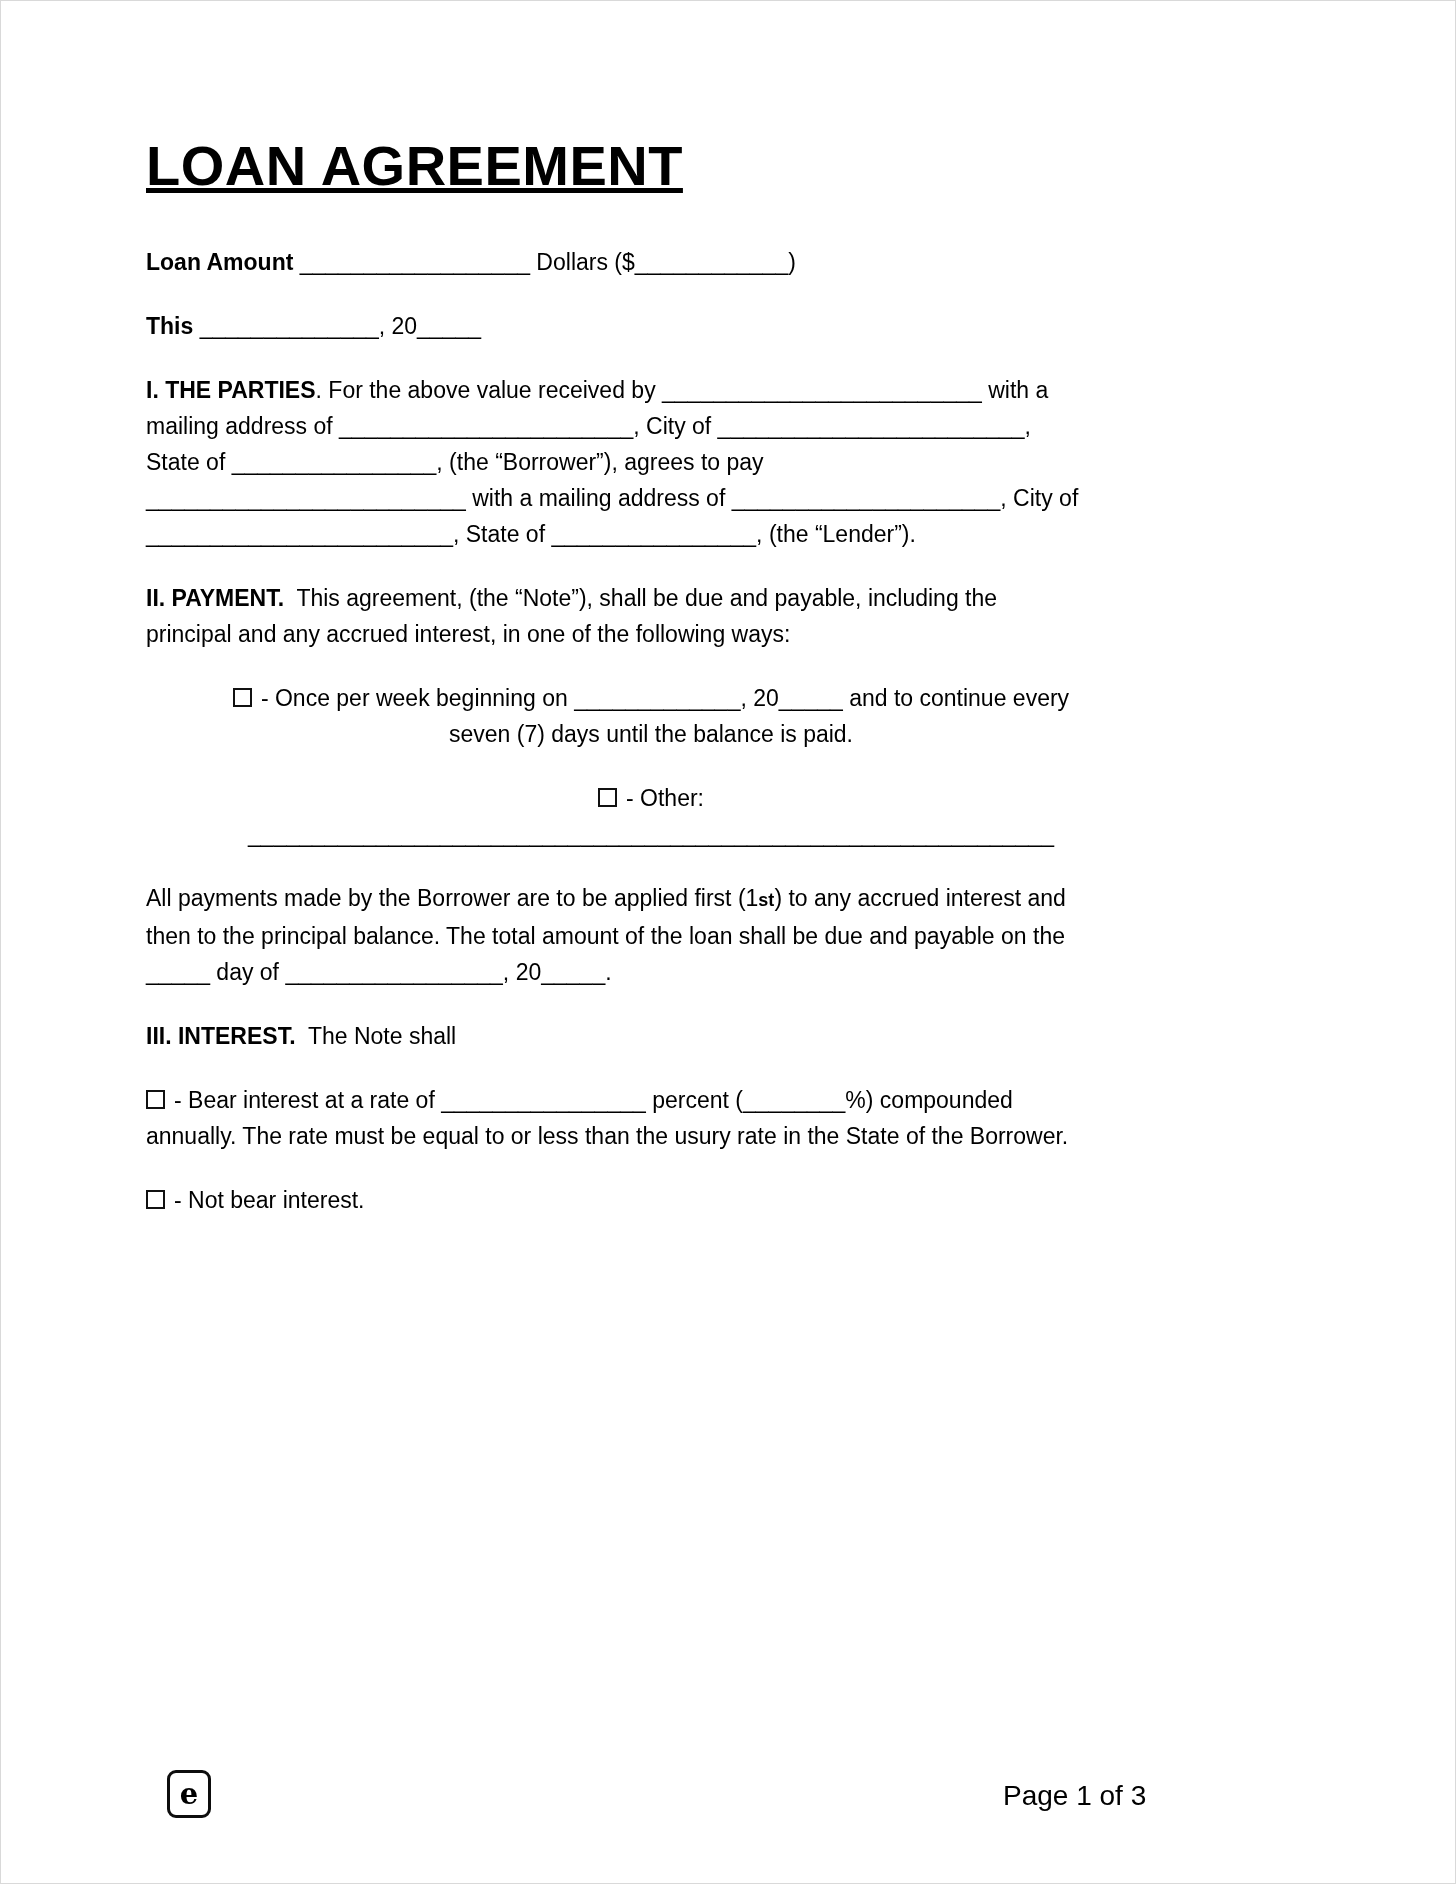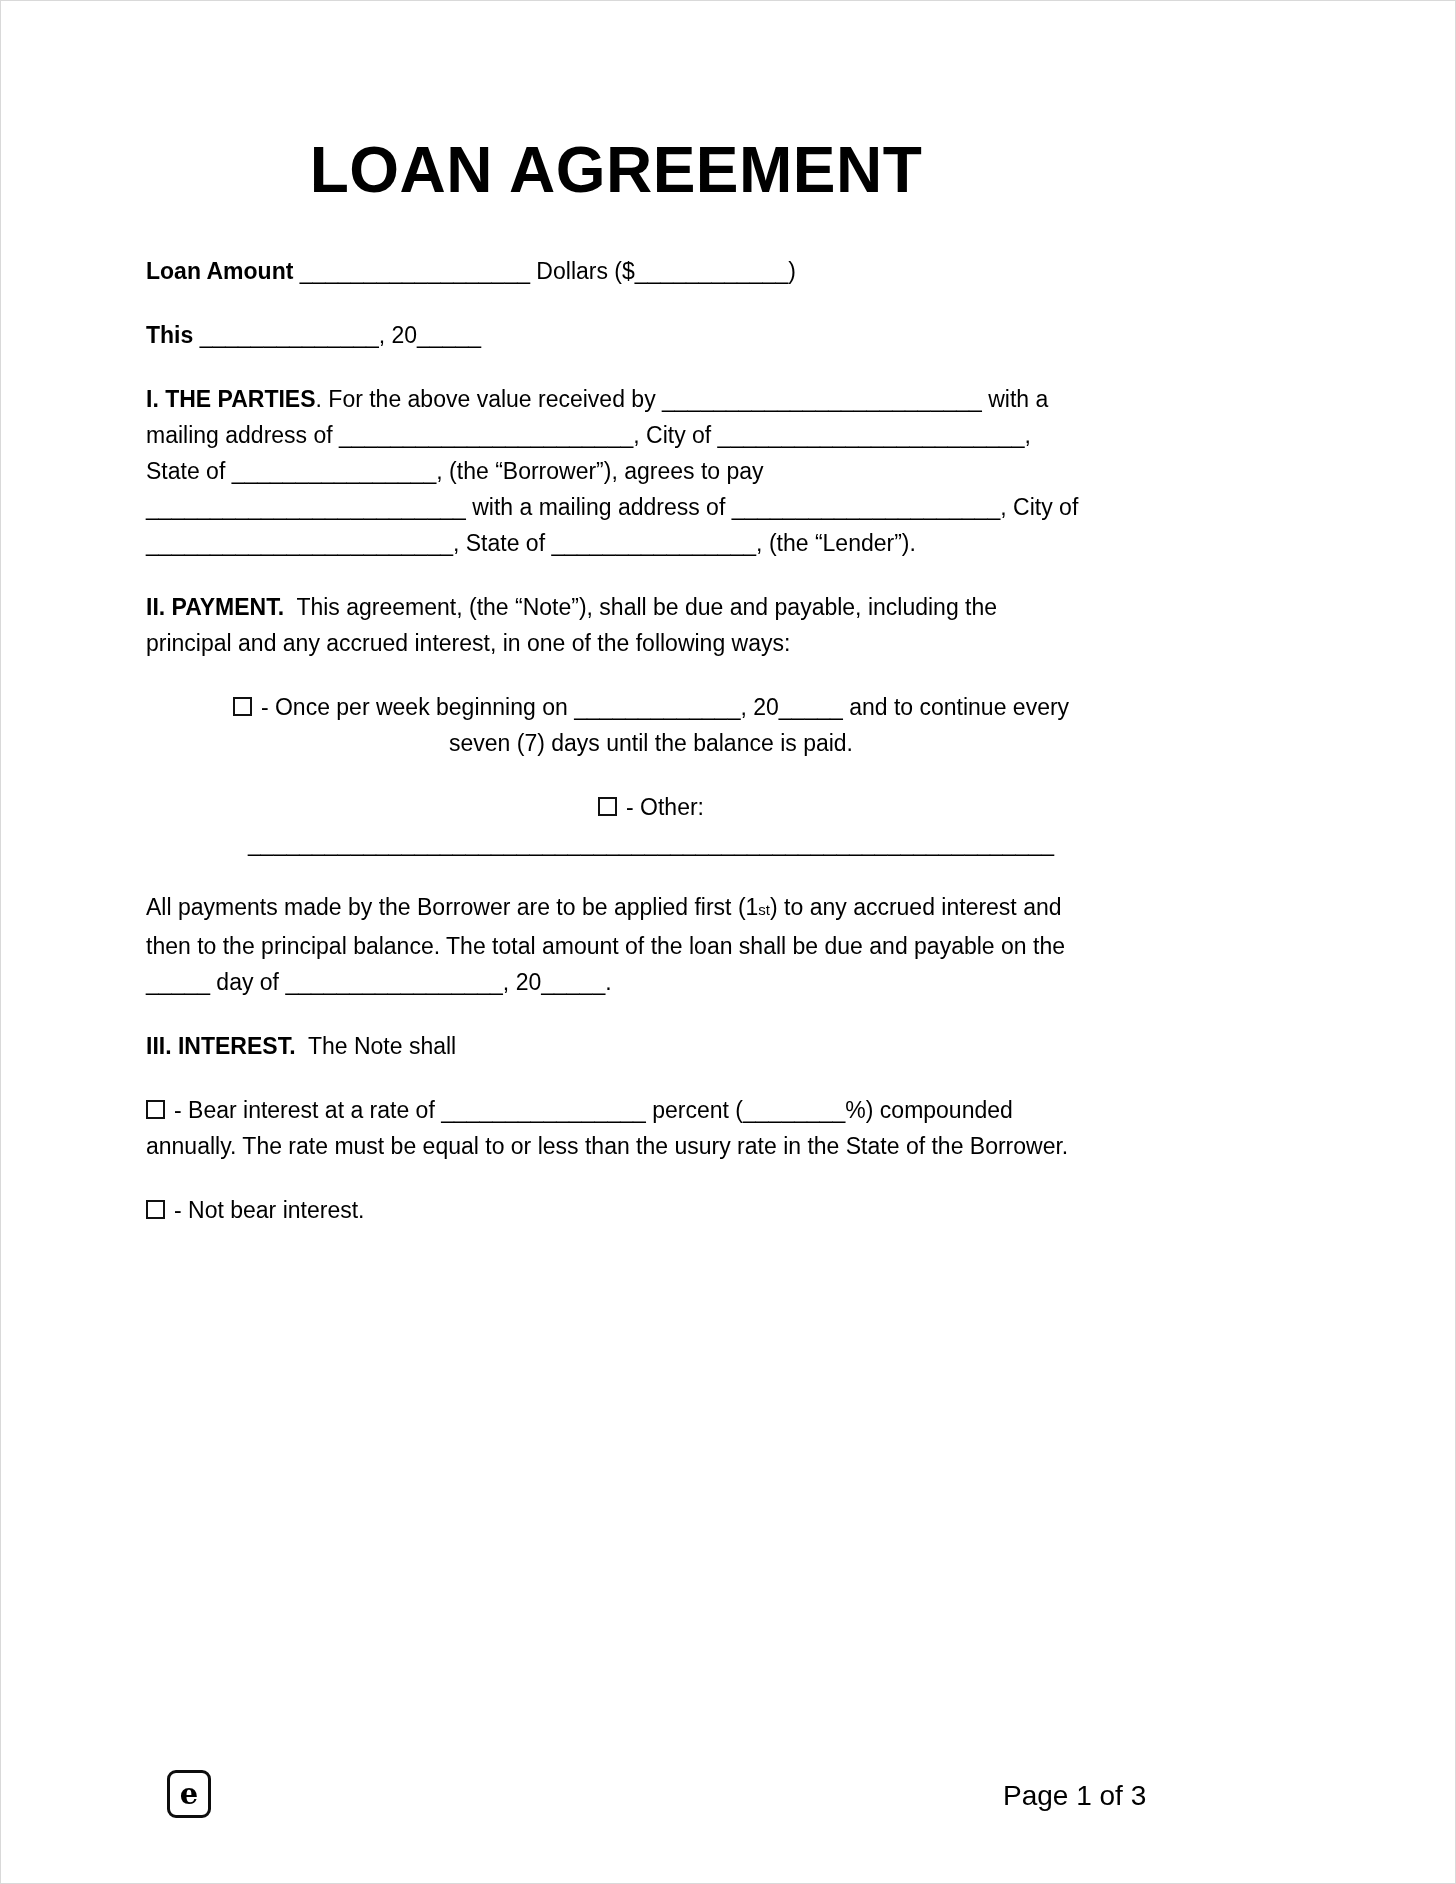--- a/index.html
+++ b/index.html
@@ -19,43 +19,44 @@
     overflow: hidden;
   }
   .content {
     position: absolute;
     left: 145px;
     top: 132px;
     width: 940px;
   }
   .doc-title {
     margin: 0 0 46px 0;
-    font-size: 64px;
+    font-size: 56px;
     font-weight: 700;
     letter-spacing: 0.5px;
-    text-align: center;
+    text-align: left;
+    text-decoration: underline;
   }
   .para {
     margin: 0 0 28px 0;
     font-size: 23px;
     line-height: 36px;
     text-align: left;
   }
   .para strong { font-weight: 700; }
   .option-indent { padding-left: 70px; text-align: center; }
   .checkbox {
     display: inline-block;
     width: 15px;
     height: 15px;
     border: 2px solid #111111;
     margin-right: 9px;
     vertical-align: -1px;
     background: #ffffff;
   }
-  .ordinal { font-size: 15px; }
+  .ordinal { font-size: 18px; font-weight: bold; }
   .footer-logo {
     position: absolute;
     left: 166px;
     top: 1769px;
     width: 44px;
     height: 48px;
     box-sizing: border-box;
     border: 3px solid #0d0d0d;
     border-radius: 9px;
     display: flex;

